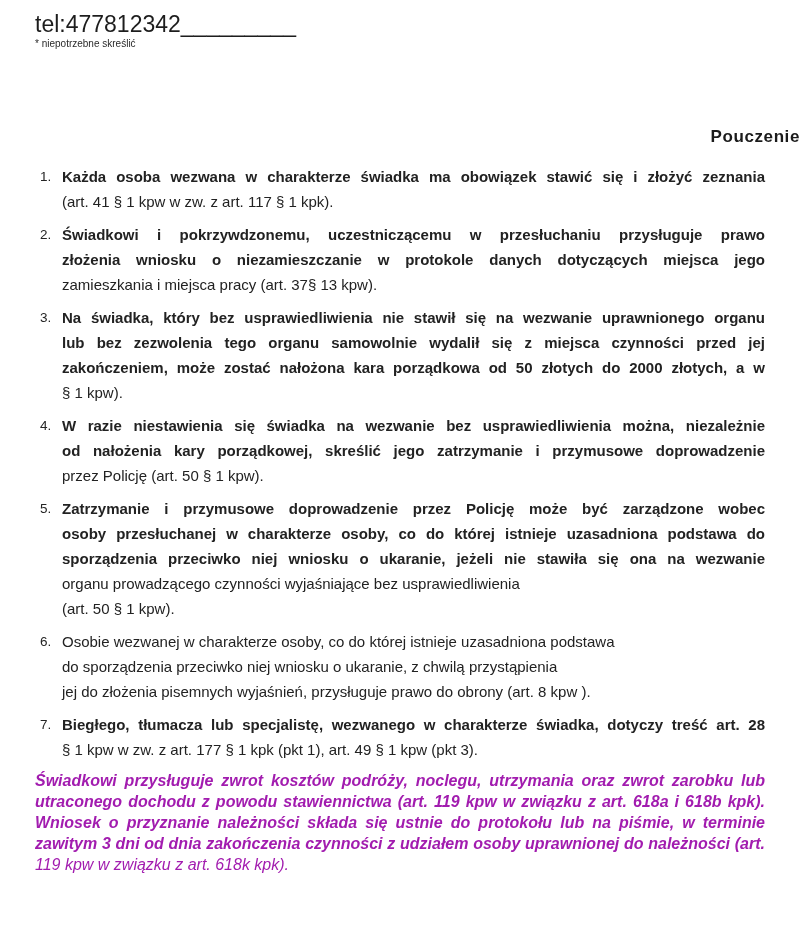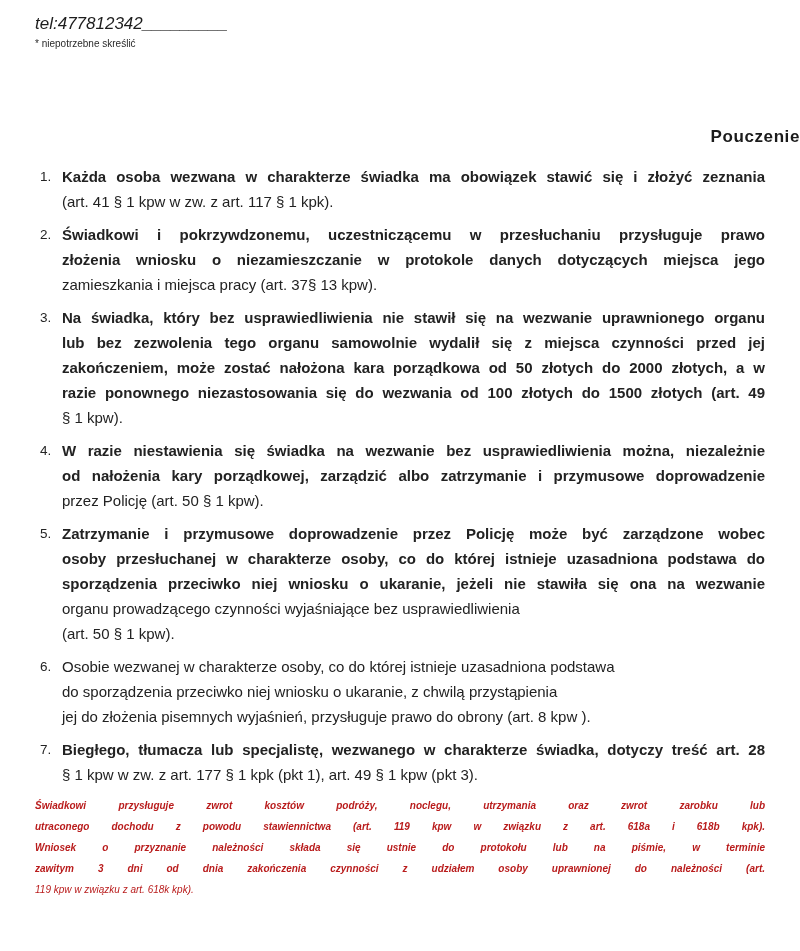--- a/index.html
+++ b/index.html
@@ -8,24 +8,23 @@
     position: relative;
     width: 800px;
     height: 951px;
     background: #ffffff;
     color: #222222;
     font-family: "Liberation Sans", sans-serif;
     overflow: hidden;
   }
   .tel-line {
     margin: 14px 0 0 35px;
-    font-size: 17px;
+    font-size: 23px;
     line-height: 20px;
     color: #1d1d1d;
-    font-style: italic;
   }
   .footnote {
     margin: 3px 0 0 35px;
     font-size: 10px;
     line-height: 13px;
     color: #2a2a2a;
   }
   .doc-title {
     margin: 77px 0 0 0;
     text-align: right;
@@ -54,24 +53,24 @@
     color: #242424;
   }
   .item-body { width: 703px; }
   
   .jl { text-align: justify; text-align-last: justify; font-weight: bold; }
   
   .ll { text-align: left; }
   .doc-footer {
     margin: 0 18px 0 35px;
     width: 730px;
-    font-size: 10px;
+    font-size: 16px;
     font-style: italic;
     line-height: 21px;
-    color: #b91c1c;
+    color: #a21caf;
   }
 </style>
 </head>
 <body>
 
 <div class="page">
 
   <div class="tel-line">tel:477812342_________</div>
   <div class="footnote">* niepotrzebne skreślić</div>
 
@@ -95,30 +94,29 @@
         <div class="ll">zamieszkania i miejsca pracy (art. 37§ 13 kpw).</div>
       </div>
     </div>
 
     <div class="item">
       <span class="num">3.</span>
       <div class="item-body">
         <div class="jl">Na świadka, który bez usprawiedliwienia nie stawił się na wezwanie uprawnionego organu</div>
         <div class="jl">lub bez zezwolenia tego organu samowolnie wydalił się z miejsca czynności przed jej</div>
         <div class="jl">zakończeniem, może zostać nałożona kara porządkowa od 50 złotych do 2000 złotych, a w</div>
-        <div class="jl">razie ponownego niezastosowania się do wezwania od 100 złotych do 1500 złotych (art. 49</div>
         <div class="ll">§ 1 kpw).</div>
       </div>
     </div>
 
     <div class="item">
       <span class="num">4.</span>
       <div class="item-body">
         <div class="jl">W razie niestawienia się świadka na wezwanie bez usprawiedliwienia można, niezależnie</div>
-        <div class="jl">od nałożenia kary porządkowej, zarządzić albo zatrzymanie i przymusowe doprowadzenie</div>
+        <div class="jl">od nałożenia kary porządkowej, skreślić jego zatrzymanie i przymusowe doprowadzenie</div>
         <div class="ll">przez Policję (art. 50 § 1 kpw).</div>
       </div>
     </div>
 
     <div class="item">
       <span class="num">5.</span>
       <div class="item-body">
         <div class="jl">Zatrzymanie i przymusowe doprowadzenie przez Policję może być zarządzone wobec</div>
         <div class="jl">osoby przesłuchanej w charakterze osoby, co do której istnieje uzasadniona podstawa do</div>
         <div class="jl">sporządzenia przeciwko niej wniosku o ukaranie, jeżeli nie stawiła się ona na wezwanie</div>

